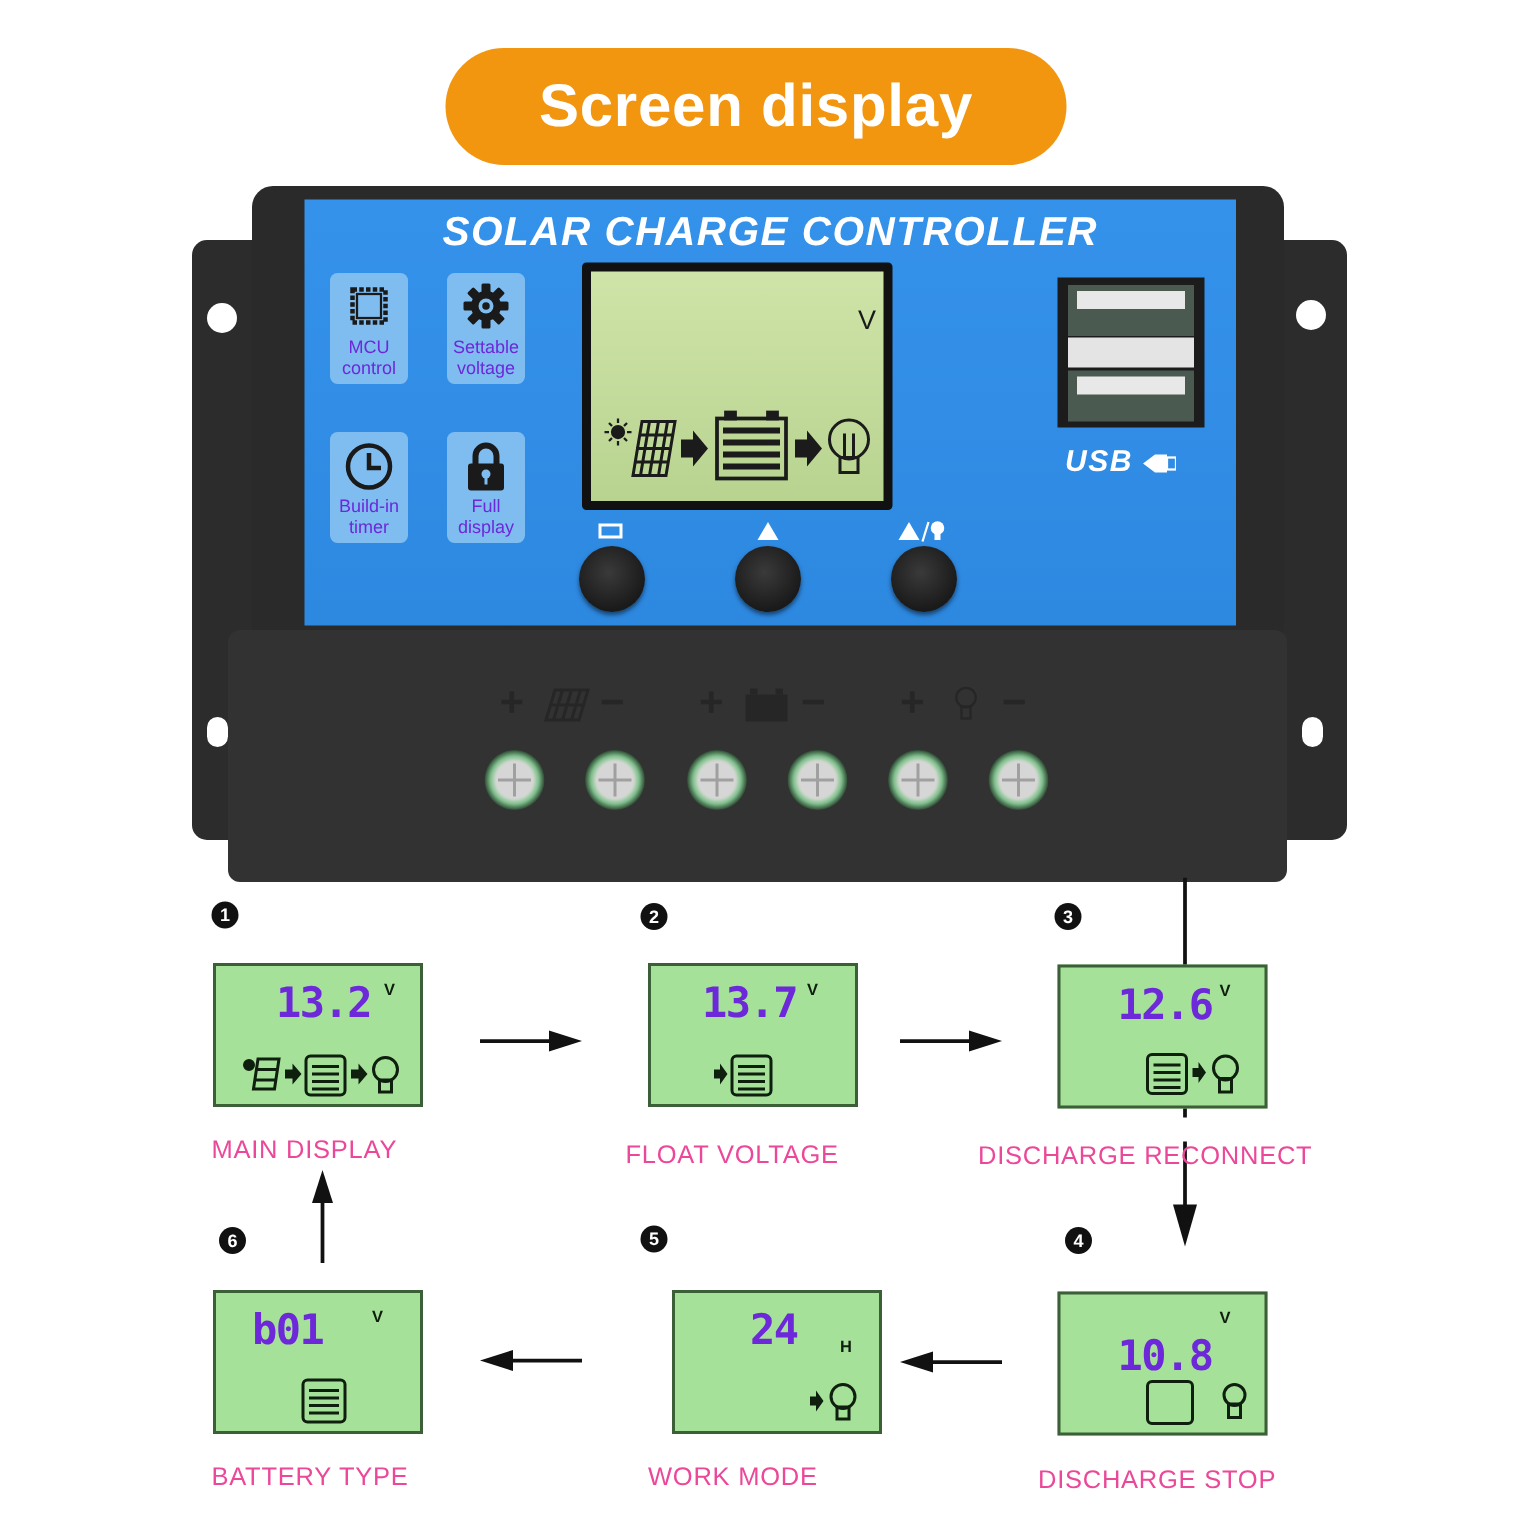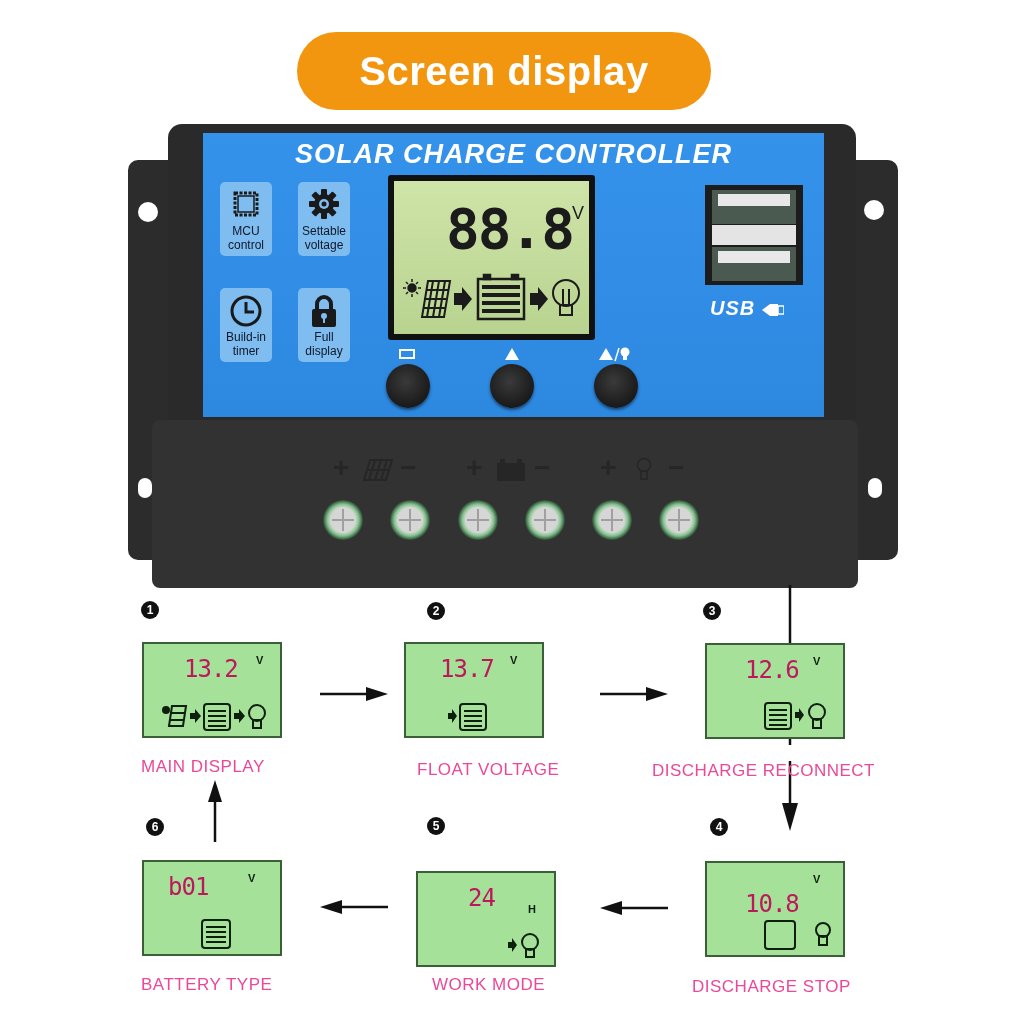--- a/index.html
+++ b/index.html
@@ -32,21 +32,21 @@
     background: #2f8de6;
     background: linear-gradient(180deg, #3592ea 0%, #2d88e0 100%);
   }
   .title {
     position: absolute; left: 0; top: 6px; width: 100%; text-align: center;
     color: #fff; font-weight: bold; font-style: italic; font-size: 27px; letter-spacing: 1px;
   }
   .feature {
     position: absolute; width: 52px; height: 74px; background: #7fbdf0; border-radius: 5px;
     display: flex; flex-direction: column; align-items: center; justify-content: flex-end;
-    padding-bottom: 4px; color: #0f172a; font-size: 12px; line-height: 14px; text-align: center;
+    padding-bottom: 4px; color: #6d28d9; font-size: 12px; line-height: 14px; text-align: center;
   }
   .feature svg { position: absolute; top: 6px; left: 50%; transform: translateX(-50%); }
   .feature .lbl { white-space: pre; }
 
   .lcd-frame {
     position: absolute; left: 388px; top: 175px; width: 207px; height: 165px;
     background: #111; border-radius: 3px;
   }
   .lcd {
     position: absolute; left: 6px; top: 6px; width: 195px; height: 153px;
@@ -91,22 +91,22 @@
 
   
   .step-num {
     position: absolute; width: 18px; height: 18px; border-radius: 50%; background: #111;
     color: #fff; font-size: 12px; font-weight: bold; text-align: center; line-height: 18px;
   }
   .mini-lcd {
     position: absolute; width: 140px; height: 96px; background: #a6e19a; border: 2px solid #3b5f37;
   }
   .mini-lcd .val {
-    position: absolute; top: 8px; font-family: "DejaVu Sans Mono", monospace; font-weight: normal;
-    font-size: 24px; color: #be185d; letter-spacing: -1px; line-height: 34px;
+    position: absolute; top: 8px; font-family: "DejaVu Sans Mono", monospace; font-weight: bold;
+    font-size: 28px; color: #6d28d9; letter-spacing: -1px; line-height: 34px;
   }
   .mini-lcd .u { position: absolute; top: 10px; font-size: 11px; font-weight: bold; color: #0e1f0e; }
   .step-label { position: absolute; font-size: 17px; color: #ec4899; letter-spacing: 0.5px; white-space: nowrap; }
 
   .arrow { position: absolute; }
 </style>
 </head>
 <body>
 
 <div class="banner">
@@ -165,21 +165,20 @@
       <rect x="4" y="15" width="24" height="18" rx="2" fill="#1a1a1a"></rect>
       <circle cx="16" cy="22" r="3" fill="#7fbdf0"></circle>
       <rect x="15" y="23" width="2" height="6" fill="#7fbdf0"></rect>
     </svg>
     <span class="lbl">Full
 display</span>
   </div>
 
   <div class="lcd-frame">
     <div class="lcd">
-      <div class="big">88.8</div>
       <div class="unit">V</div>
       <svg style="position:absolute;left:8px;top:92px;" width="185" height="50" viewBox="0 0 185 50">
         <g stroke="#1b1b1b" stroke-width="1.5">
           <circle cx="10" cy="15" r="4" fill="#1b1b1b"></circle>
           <line x1="10" y1="6" x2="10" y2="9"></line>
             <line x1="10" y1="21" x2="10" y2="24"></line>
           <line x1="1" y1="15" x2="4" y2="15"></line>
             <line x1="16" y1="15" x2="19" y2="15"></line>
           <line x1="4" y1="9" x2="6" y2="11"></line>
             <line x1="14" y1="19" x2="16" y2="21"></line>
@@ -306,21 +305,21 @@
   </svg>
 </div>
 <div class="step-label" style="left:141px;top:757px;">MAIN  DISPLAY</div>
 
 <svg class="arrow" style="left:320px;top:684px;" width="70" height="20">
   <line x1="0" y1="10" x2="50" y2="10" stroke="#111" stroke-width="2.5"></line>
     <path d="M46 3 L68 10 L46 17 Z" fill="#111"></path>
 </svg>
 
 <div class="step-num" style="left:427px;top:602px;">2</div>
-<div class="mini-lcd" style="left:404px;top:642px;text-align:center;">
+<div class="mini-lcd" style="left:432px;top:642px;text-align:center;">
   <span class="val" style="left:34px;">13.7</span>
   <span class="u" style="left:104px;">V</span>
   <svg style="position:absolute;left:40px;top:56px;" width="50" height="32">
     <path d="M2 13 H6 V9 L11 16 L6 23 V19 H2 Z" fill="#0e1f0e"></path>
     <g fill="none" stroke="#0e1f0e" stroke-width="2">
         <rect x="14" y="4" width="26" height="26" rx="3"></rect>
         <path d="M18 11 H36 M18 16 H36 M18 21 H36 M18 26 H36"></path>
       </g>
   </svg>
 </div>
@@ -364,21 +363,21 @@
   </svg>
 </div>
 <div class="step-label" style="left:692px;top:977px;">DISCHARGE  STOP</div>
 
 <svg class="arrow" style="left:600px;top:898px;" width="70" height="20">
   <line x1="18" y1="10" x2="68" y2="10" stroke="#111" stroke-width="2.5"></line>
     <path d="M22 3 L0 10 L22 17 Z" fill="#111"></path>
 </svg>
 
 <div class="step-num" style="left:427px;top:817px;">5</div>
-<div class="mini-lcd" style="left:416px;top:860px;margin-top:11px;">
+<div class="mini-lcd" style="left:448px;top:860px;">
   <span class="val" style="left:50px;">24</span>
   <span class="u" style="left:110px;top:30px;">H</span>
   <svg style="position:absolute;left:88px;top:56px;" width="44" height="32">
     <path d="M2 13 H6 V9 L11 16 L6 23 V19 H2 Z" fill="#0e1f0e"></path>
     <g fill="none" stroke="#0e1f0e" stroke-width="2">
         <circle cx="24" cy="13" r="8"></circle>
         <rect x="20" y="20" width="8" height="8"></rect>
       </g>
   </svg>
 </div>

